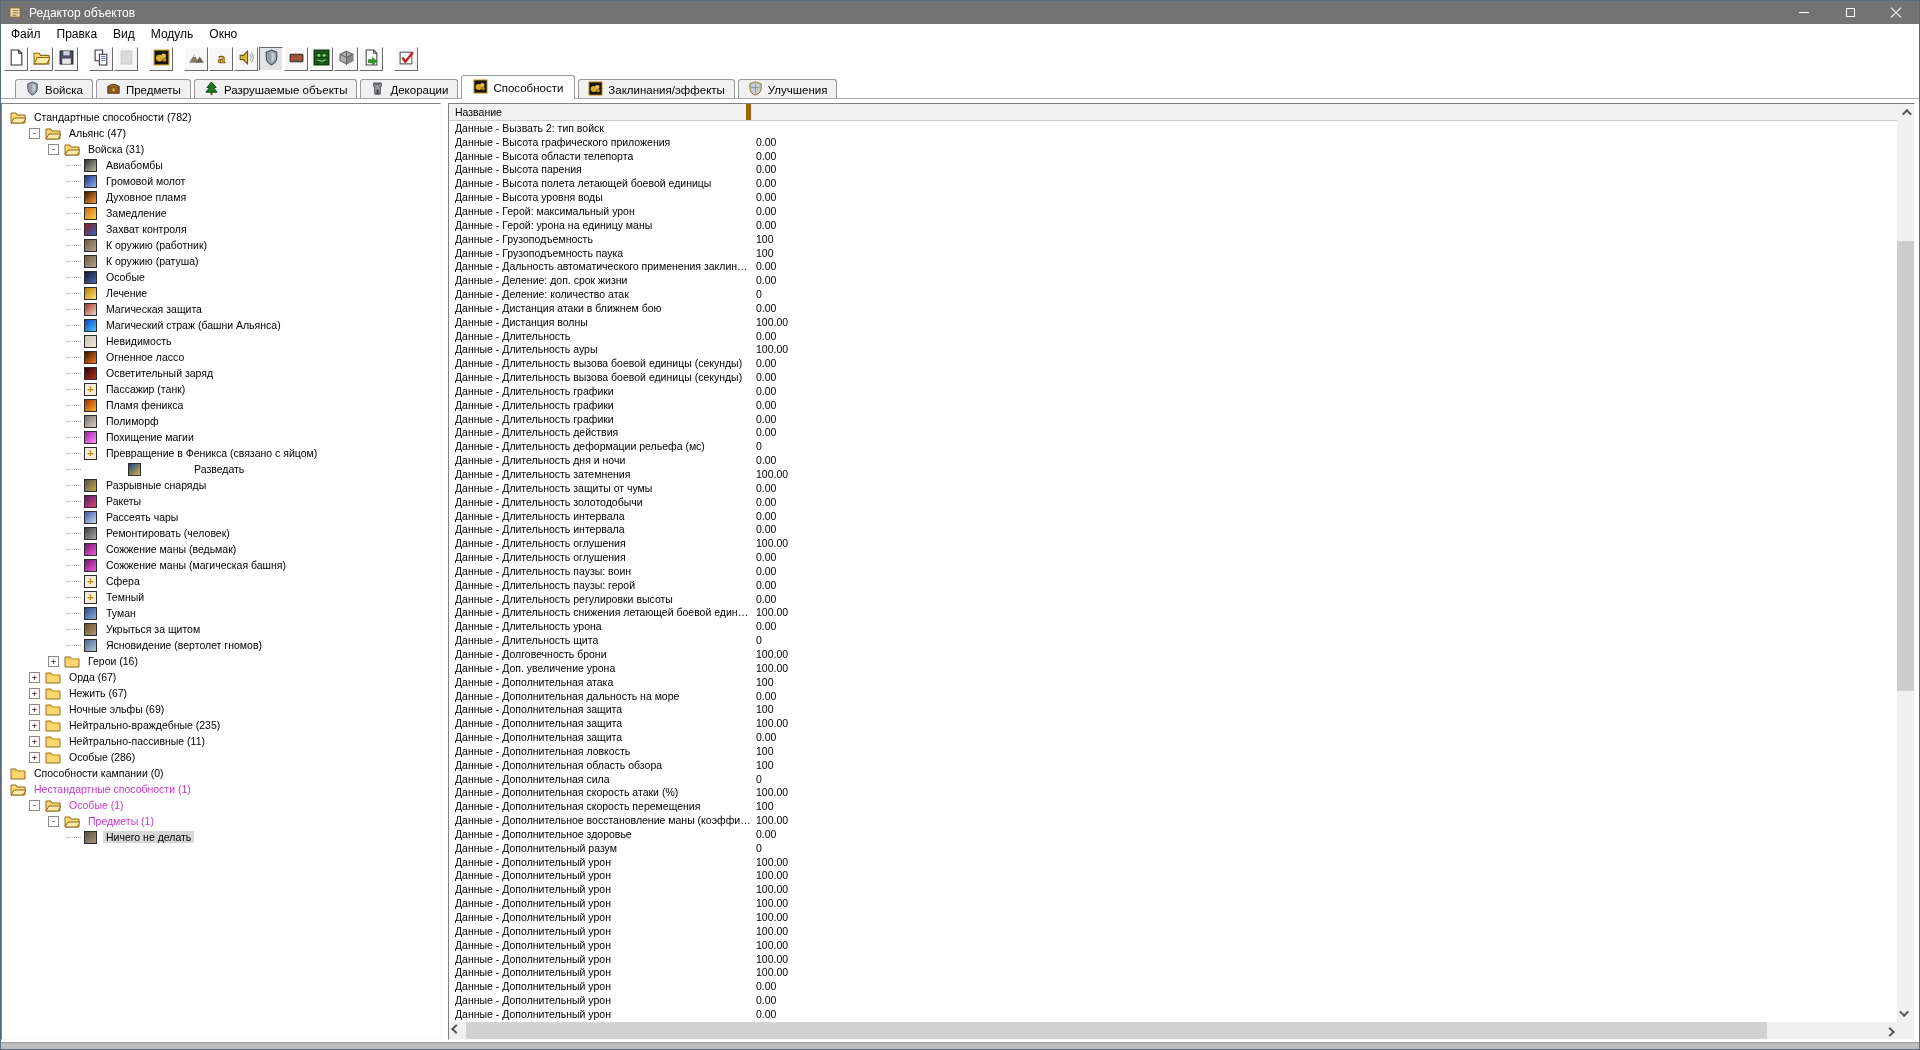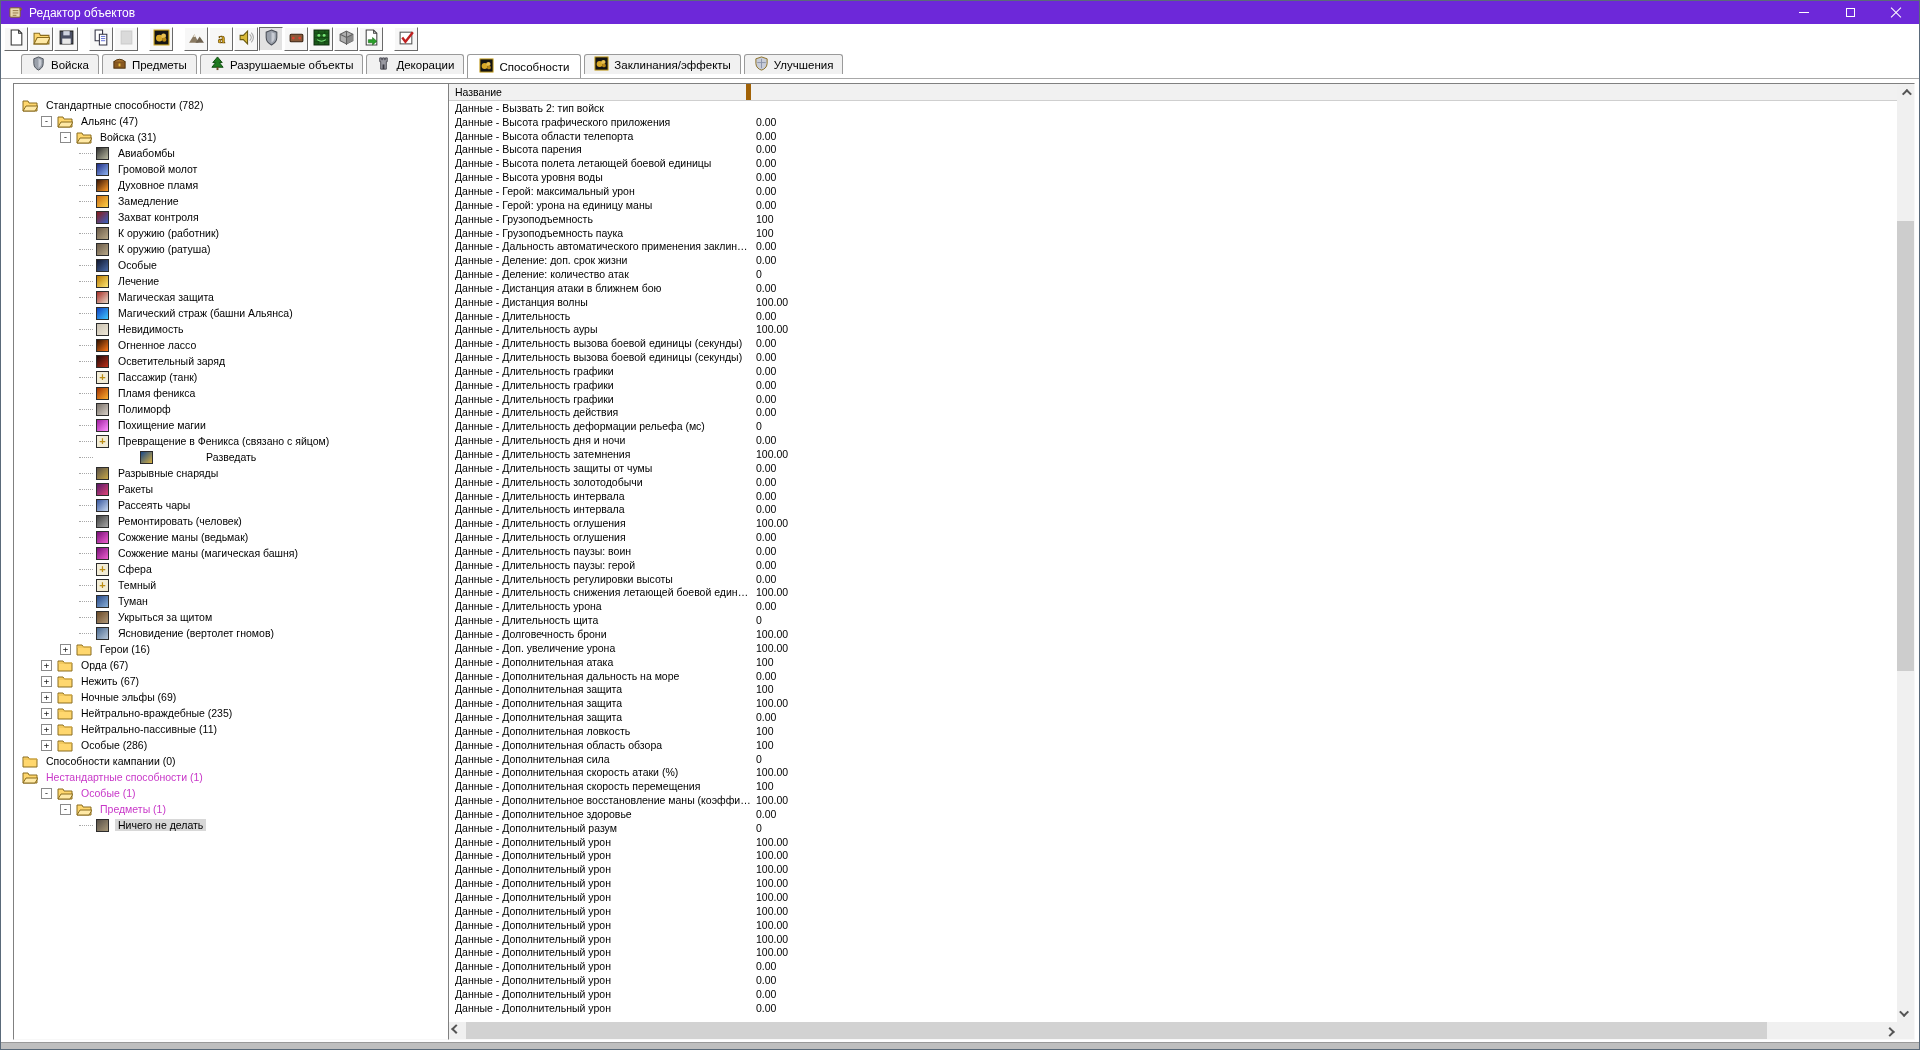--- a/index.html
+++ b/index.html
@@ -24,30 +24,30 @@
 
   
   .toolbar{height:30px;display:flex;align-items:center;padding-left:3px;gap:1px;background:#fff;flex:none}
   .tbtn{width:24px;height:24px;display:flex;align-items:center;justify-content:center;background:#f7f7f7;border:1px solid;border-color:#ffffff #6a6a6a #6a6a6a #ffffff;flex:none}
   .tbtn svg{width:17px;height:17px}
   .tbtn.gap{margin-left:10px}
   .tbtn.pressed{border-color:#6a6a6a #ffffff #ffffff #6a6a6a;background:#e2e2e2}
   .tbtn.disabled svg{opacity:.45;filter:grayscale(1)}
 
   
-  .tabstrip{height:25px;display:flex;align-items:flex-start;padding-left:20px;background:#fff;position:relative;flex:none}
+  .tabstrip{height:25px;display:flex;align-items:flex-end;padding-left:14px;background:#fff;position:relative;flex:none}
   .tabstrip::after{content:"";position:absolute;left:0;right:0;bottom:0;height:1px;background:#a8a8a8;z-index:1}
   .tab{display:flex;align-items:center;gap:5px;height:20px;padding:0 9px;font-size:11.5px;background:#f1f1f1;border:1px solid #9a9a9a;border-bottom:none;border-radius:3px 3px 0 0;margin-right:3px;position:relative;z-index:0;white-space:nowrap}
   .tab svg{width:15px;height:15px;flex:none}
   .tab.active{height:24px;background:#fff;z-index:3;padding:0 11px}
 
   
   .main{flex:1;position:relative;background:#fff}
   .panel{position:absolute;background:#fff;border:1px solid;border-color:#808080 #f8f8f8 #f8f8f8 #808080;overflow:hidden}
-  #tree-panel{left:12px;top:4px;width:440px;bottom:2px;padding-top:13px}
+  #tree-panel{left:0;top:4px;width:440px;bottom:2px;padding-top:5px}
   #grid-panel{left:447px;right:4px;top:4px;bottom:2px}
 
   
   .titem{height:16px;display:flex;align-items:center;font-size:10.5px;white-space:nowrap;color:#000}
   .exp{width:11px;height:11px;border:1px solid #8a8a8a;background:#fff;font-size:9px;line-height:8px;text-align:center;color:#222;margin-right:5px;flex:none;font-family:"DejaVu Sans Mono",monospace}
   .stub{width:14px;height:0;border-top:1px dotted #a8a8a8;margin-right:3px;flex:none}
   .ticon{width:16px;height:14px;margin-right:5px;flex:none;display:flex}
   .ticon svg{width:16px;height:14px}
   .leaf-icon{width:13px;height:13px;border:1px solid #2c2c2c;margin-right:6px;flex:none;text-align:center}
   .leaf-icon.cross{background:#f2ecd6;color:#bb8d16;font-weight:bold;font-size:11px;line-height:11px}
@@ -75,21 +75,21 @@
   .hscroll{position:absolute;left:0;right:17px;bottom:0;height:17px;background:#f0f0f0}
   .hthumb{position:absolute;top:0;left:17px;right:130px;height:17px;background:#d2d2d2}
   .corner{position:absolute;right:0;bottom:0;width:17px;height:17px;background:#f0f0f0}
 
   .footer{height:7px;background:#bfbfbf;border-top:1px solid #9a9a9a;flex:none}
 </style>
 </head>
 <body>
 
 <div class="window">
-  <div class="titlebar" style="background: #6d28d9;">
+  <div class="titlebar" style="background: #737373;">
     <span class="app-icon">
         <svg viewBox="0 0 16 16">
           <rect x="2" y="3" width="11" height="10" rx="1" fill="#e8d8b0" stroke="#7a5a28"></rect>
           <path d="M13 3c2 0 2 3 0 3z" fill="#c8a868" stroke="#7a5a28"></path>
           <path d="M5 6h6M5 8.5h6M5 11h4" stroke="#8a6a38" stroke-width="0.9" fill="none"></path>
         </svg>
       </span>
     <span>Редактор объектов</span>
     <div class="win-controls">
       <span class="win-btn">
@@ -97,20 +97,27 @@
         </span>
       <span class="win-btn">
           <span class="glyph-max"></span>
         </span>
       <span class="win-btn">
           <span class="glyph-close"></span>
         </span>
     </div>
   </div>
 
+  <div class="menubar" id="menubar">
+      <span class="menu-item">Файл</span>
+      <span class="menu-item">Правка</span>
+      <span class="menu-item">Вид</span>
+      <span class="menu-item">Модуль</span>
+      <span class="menu-item">Окно</span>
+    </div>
   <div class="toolbar" id="toolbar">
       <span class="tbtn">
         <span class="icon"><svg viewBox="0 0 16 16">
             <path d="M3 1h7l3 3v11H3z" fill="#fff" stroke="#333"></path>
             <path d="M10 1v3h3" fill="none" stroke="#333"></path>
           </svg></span>
       </span>
       <span class="tbtn">
         <span class="icon"><svg viewBox="0 0 16 16">
             <path d="M1 4h5l1 2h8v8H1z" fill="#ffd76e" stroke="#8a6d1f"></path>

